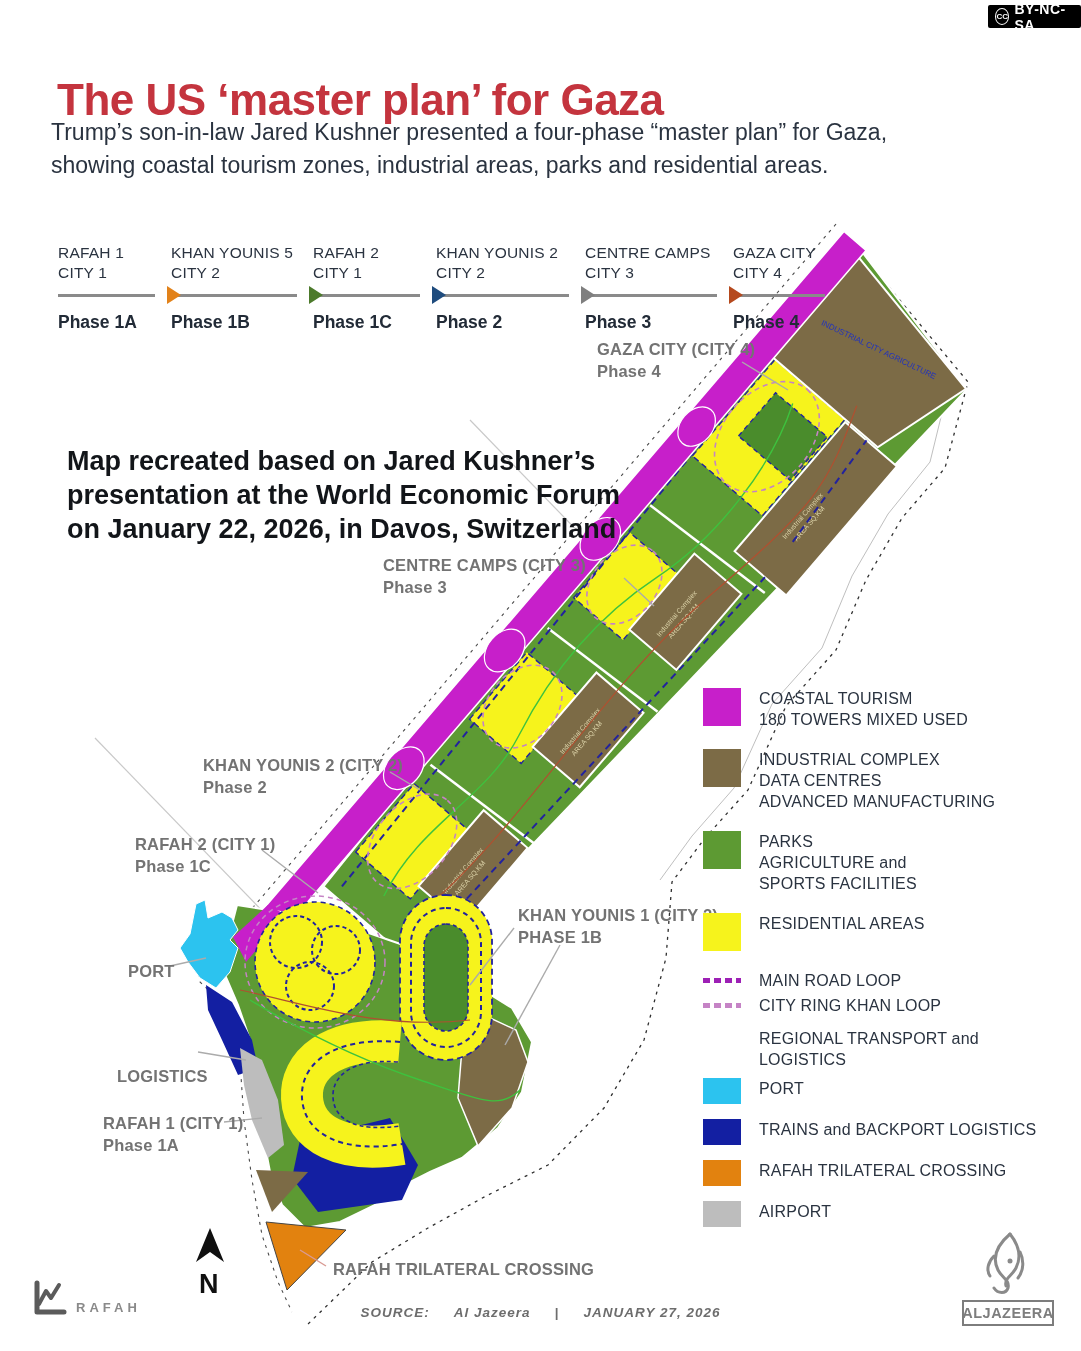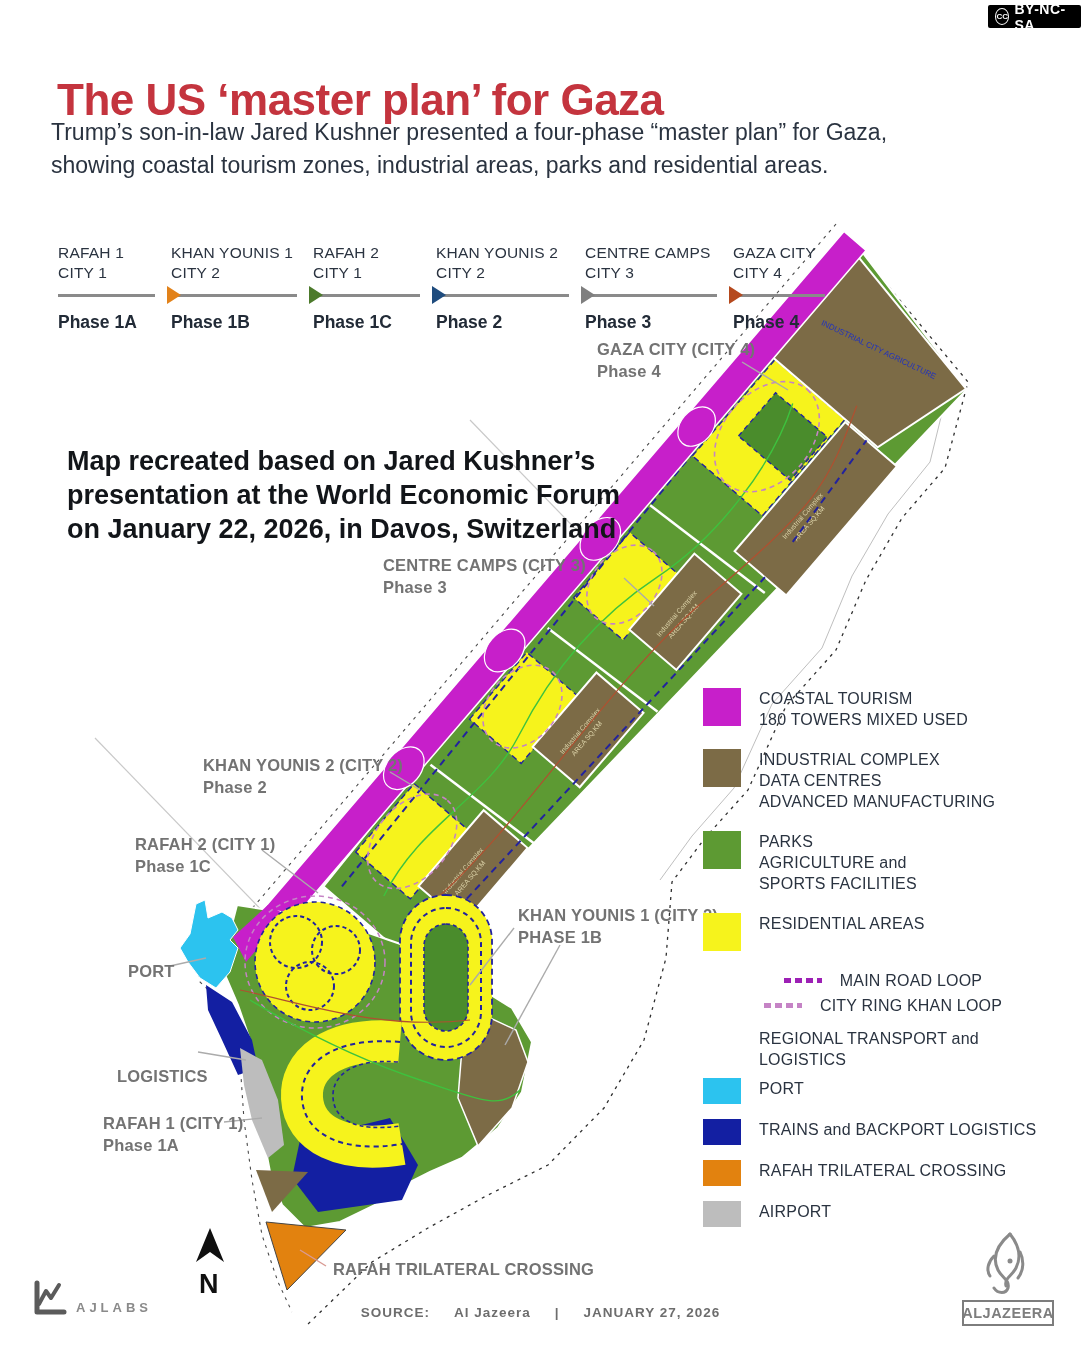--- a/index.html
+++ b/index.html
@@ -36,34 +36,34 @@
   
   #map-svg{position:absolute;left:0;top:0;}
   #map-labels{position:absolute;left:0;top:0;width:1081px;height:1351px;pointer-events:none;}
   .map-label{position:absolute;font-size:16.5px;font-weight:600;letter-spacing:.2px;
     color:#737373;line-height:22px;white-space:nowrap;}
 
   
   #legend{position:absolute;left:703px;top:688px;width:360px;}
   .leg-row{display:flex;margin-bottom:19px;}
   .leg-row.sm{margin-bottom:15px;}
-  .leg-row.dash{margin-bottom:4px;justify-content:center;}
+  .leg-row.dash{margin-bottom:4px;}
   .leg-row.text-only{margin:12px 0 8px;}
   .leg-swatch-col{width:56px;flex:none;}
   .leg-swatch{width:38px;height:38px;}
   .leg-swatch.small{height:26px;}
   .leg-dashline{width:38px;height:5px;margin-top:8px;}
   .leg-text{font-size:16px;line-height:21px;letter-spacing:.2px;color:#2a3340;}
 
   
   #ajlabs{position:absolute;left:30px;top:1278px;display:flex;align-items:flex-end;gap:8px;}
   #ajlabs .aj-text{font-size:13px;font-weight:bold;letter-spacing:4px;color:#8a8a8a;padding-bottom:3px;}
   #source-row{position:absolute;left:0;top:1305px;width:1081px;text-align:center;
     font-size:13.5px;font-weight:bold;letter-spacing:1px;color:#6d6d6d;}
-  #source-row span{margin:1px 12px;}
+  #source-row span{margin:1px 12px;font-style:italic;}
   #aj-logo{position:absolute;left:958px;top:1228px;width:100px;height:100px;}
   #aj-logo .brandbox{position:absolute;left:4px;top:72px;width:88px;height:22px;
     border:2.5px solid #7d7d7d;display:flex;align-items:center;justify-content:center;
     font-size:14.5px;font-weight:bold;letter-spacing:.5px;color:#7d7d7d;}
 </style>
 </head>
 <body>
 
 <div id="page">
 
@@ -203,21 +203,21 @@
       <div class="tl-col">
         <div class="tl-city">
           <div>RAFAH 1</div>
           <div>CITY 1</div>
         </div>
         <div class="tl-line"></div>
         <div class="tl-phase">Phase 1A</div>
       </div>
       <div class="tl-col">
         <div class="tl-city">
-          <div>KHAN YOUNIS 1</div>
+          <div>KHAN YOUNIS 5</div>
           <div>CITY 2</div>
         </div>
         <div class="tl-line">
           <span class="tl-arrow" style="border-left-color: rgb(226, 130, 26);"></span>
         </div>
         <div class="tl-phase">Phase 1B</div>
       </div>
       <div class="tl-col">
         <div class="tl-city">
           <div>RAFAH 2</div>
@@ -392,21 +392,21 @@
           <div>AIRPORT</div>
         </div>
       </div>
     </div>
 
   <div id="ajlabs">
     <svg width="38" height="40" viewBox="0 0 38 40">
       <path d="M7 5 V34 H34" fill="none" stroke="#5b5b5b" stroke-width="5" stroke-linecap="round" stroke-linejoin="round"></path>
       <path d="M9 26 L16 13 L21 20 L29 7" fill="none" stroke="#5b5b5b" stroke-width="4" stroke-linecap="round" stroke-linejoin="round"></path>
     </svg>
-    <span class="aj-text">AJLABS</span>
+    <span class="aj-text">RAFAH</span>
   </div>
 
   <div id="source-row">
     <span>SOURCE:</span><span>Al Jazeera</span><span>|</span><span>JANUARY 27, 2026</span>
   </div>
 
   <div id="aj-logo">
     <svg width="100" height="70" viewBox="0 0 100 70">
       <g fill="none" stroke="#8a8a8a" stroke-width="3" stroke-linecap="round">
         <path d="M52 6 C38 18 34 30 40 42 C44 50 52 52 50 60 C48 66 40 66 36 60"></path>

